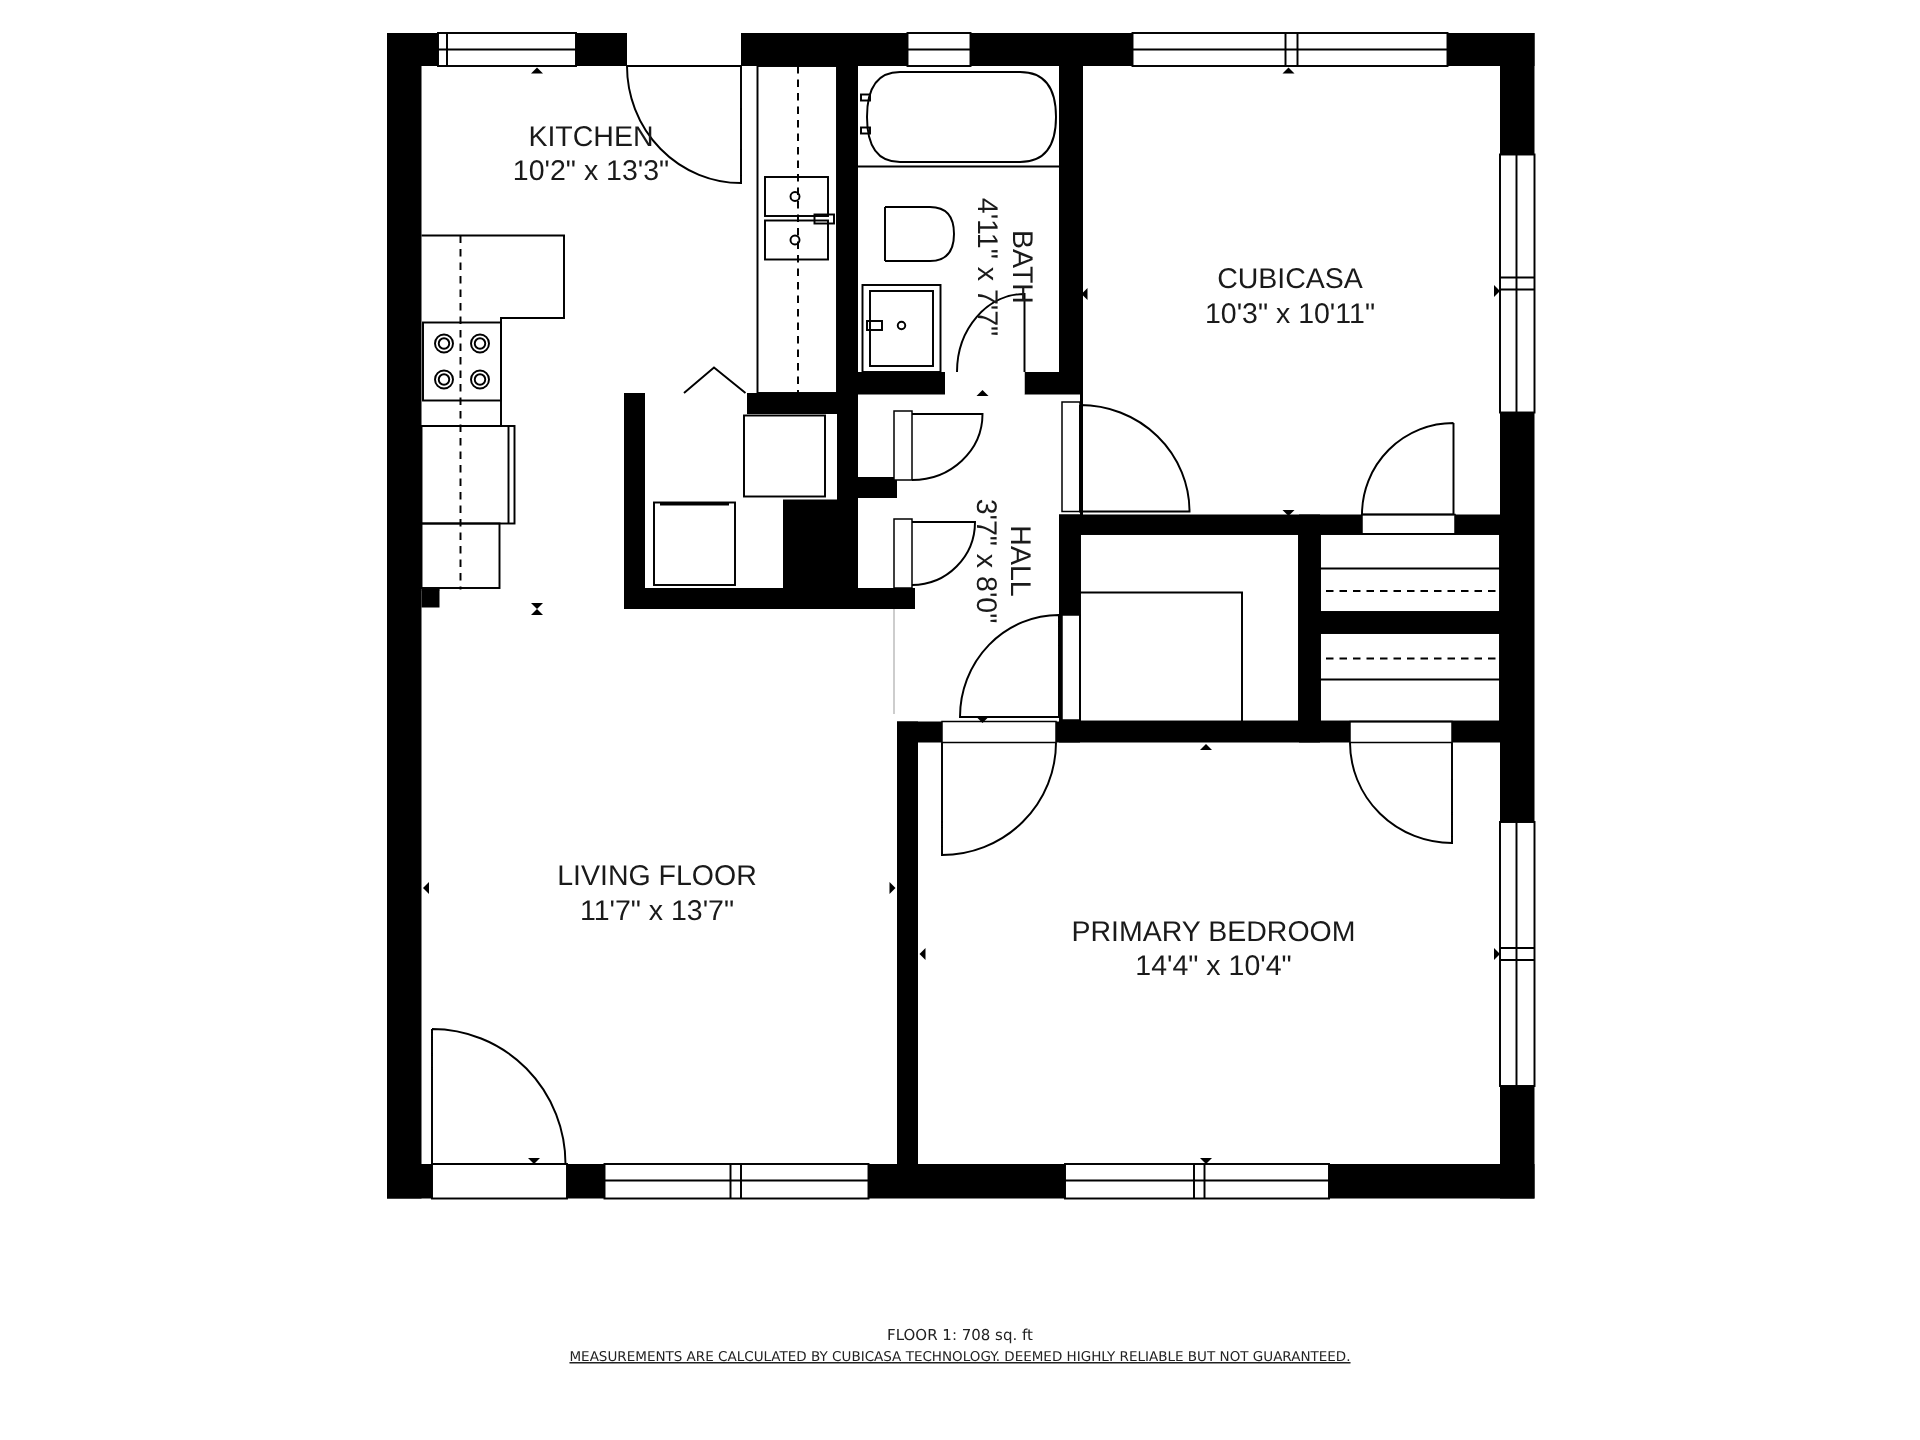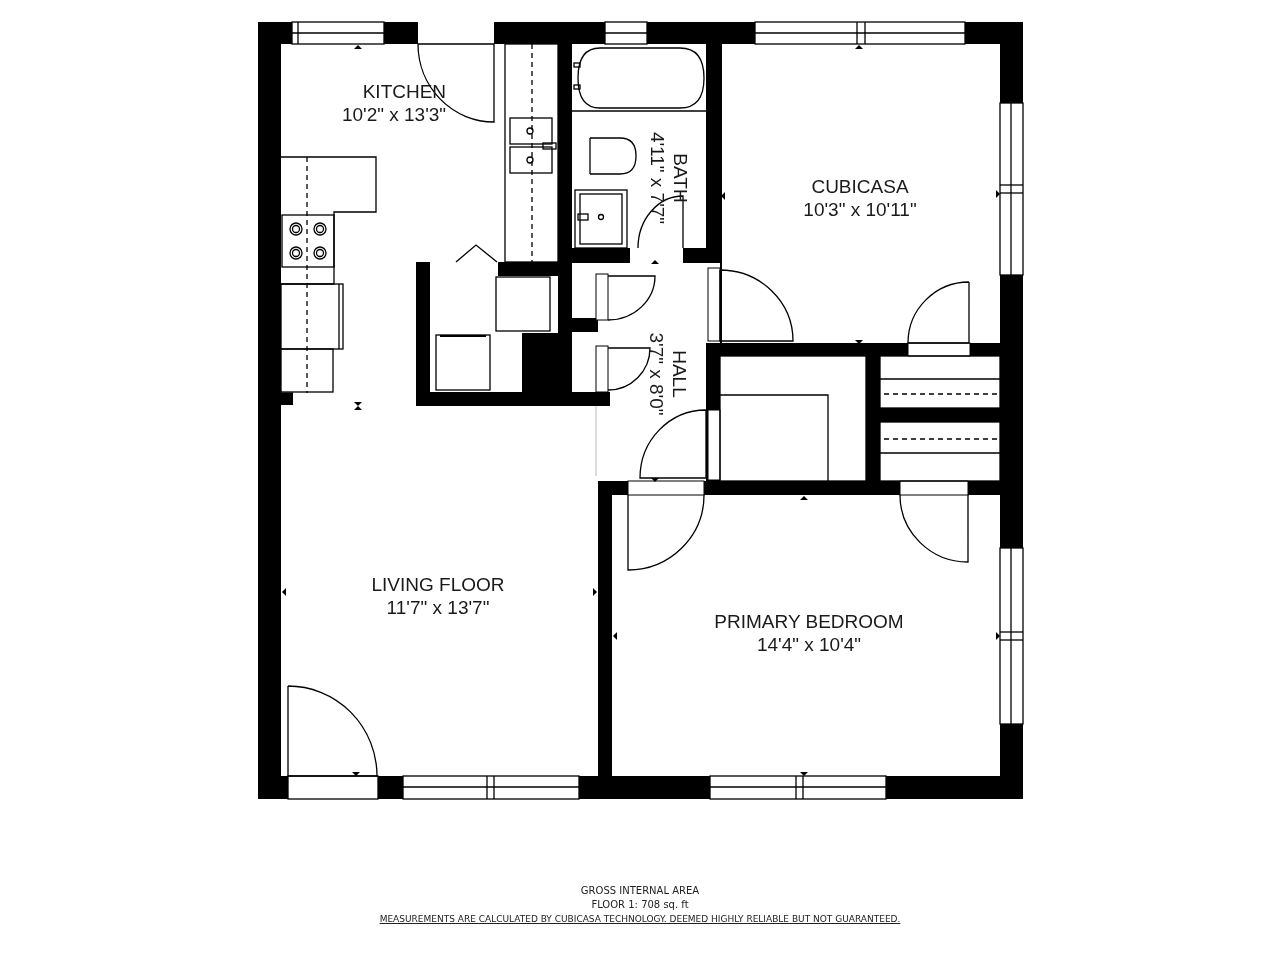--- a/index.html
+++ b/index.html
@@ -199,21 +199,21 @@
       <path d="M286 588 l-4 4 l4 4 z"></path>
       <path d="M593 588 l4 4 l-4 4 z"></path>
       <path d="M617 632 l-4 4 l4 4 z"></path>
       <path d="M996 632 l4 4 l-4 4 z"></path>
       <path d="M725 192 l-4 4 l4 4 z"></path>
       <path d="M996 190 l4 4 l-4 4 z"></path>
     </g>
   </g>
 </svg>
 
-<div class="room-label" style="left:394px; top:103px;text-align:right;">
+<div class="room-label" style="left:394px; top:103px;">
   <div>KITCHEN</div>
   <div>10'2" x 13'3"</div>
 </div>
 <div class="room-label rot" style="left:669px; top:178px;">
   <div>BATH</div>
   <div>4'11" x 7'7"</div>
 </div>
 <div class="room-label" style="left:860px; top:198px;">
   <div>CUBICASA</div>
   <div>10'3" x 10'11"</div>
@@ -225,16 +225,15 @@
 <div class="room-label" style="left:438px; top:596px;">
   <div>LIVING FLOOR</div>
   <div>11'7" x 13'7"</div>
 </div>
 <div class="room-label" style="left:809px; top:633px;">
   <div>PRIMARY BEDROOM</div>
   <div>14'4" x 10'4"</div>
 </div>
 
 <div class="footer">
-  <div>GROSS INTERNAL AREA</div>
   <div>FLOOR 1: 708 sq. ft</div>
   <div class="disclaimer">MEASUREMENTS ARE CALCULATED BY CUBICASA TECHNOLOGY. DEEMED HIGHLY RELIABLE BUT NOT GUARANTEED.</div>
 </div>
 
 </body></html>

